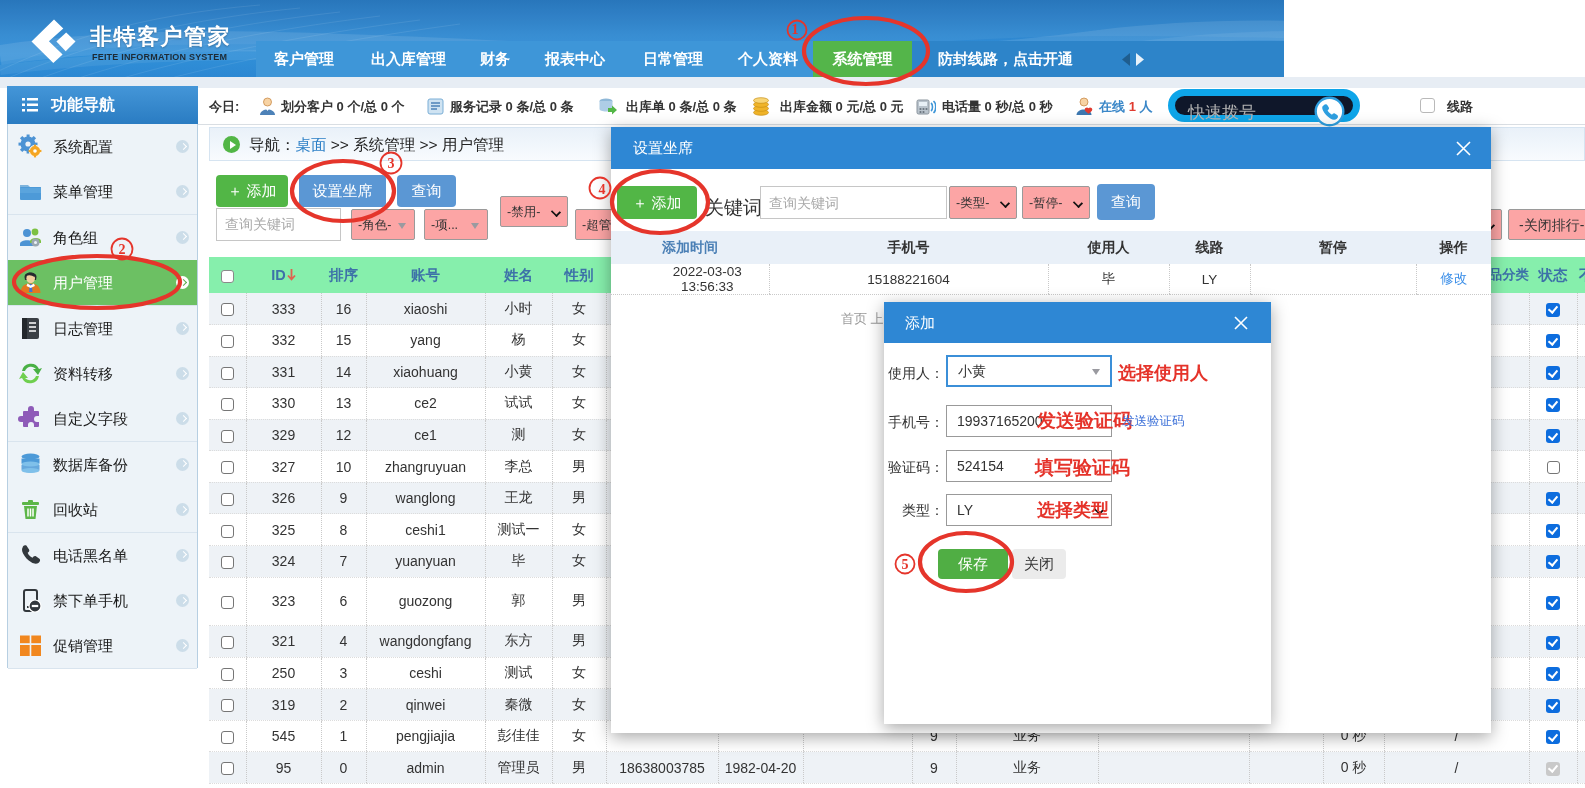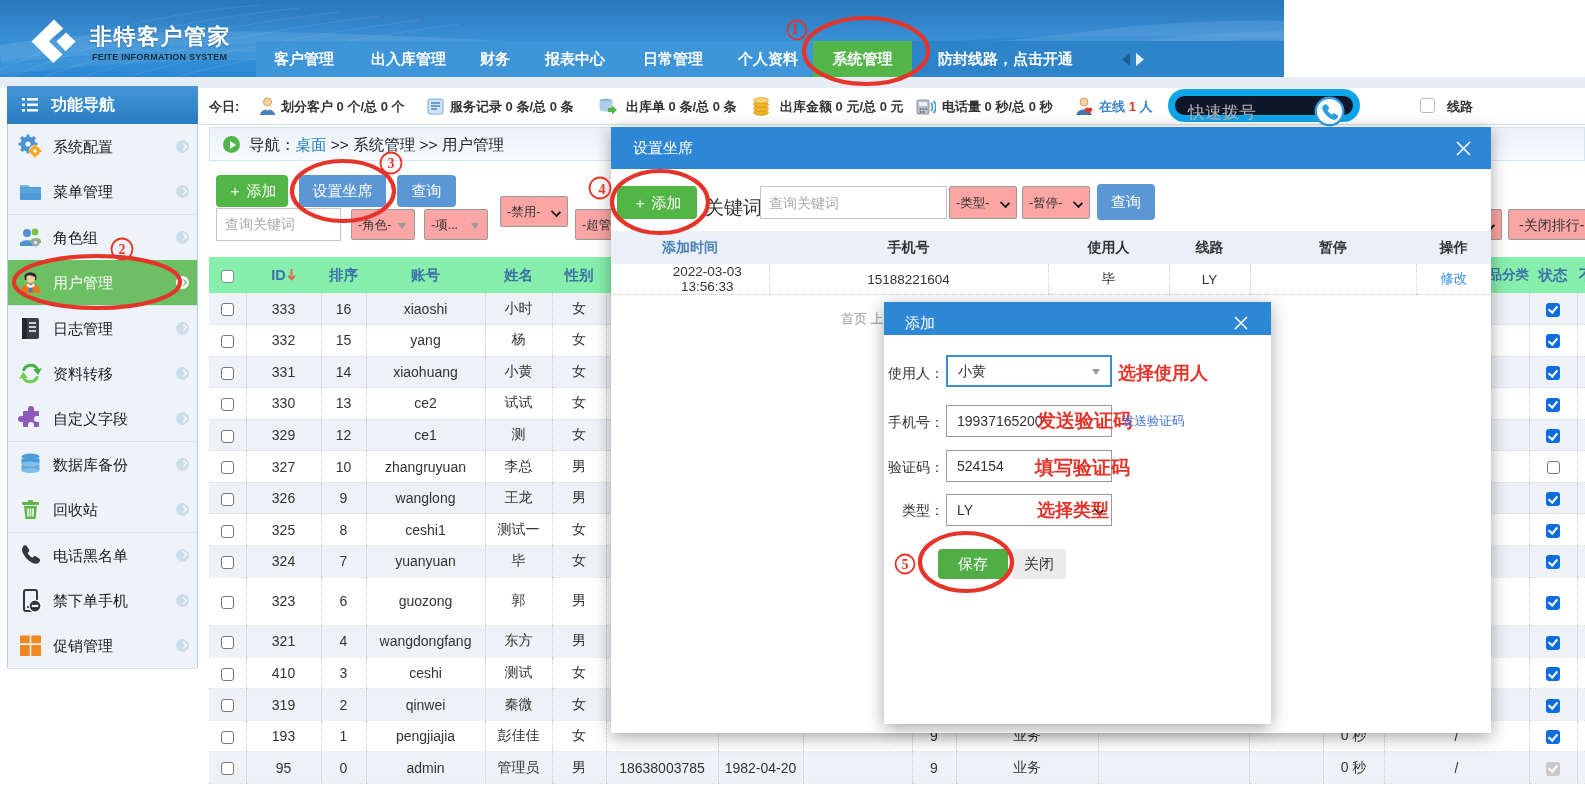--- a/index.html
+++ b/index.html
@@ -648,21 +648,21 @@
           <td></td>
           <td></td>
           <td></td>
           <td></td>
           <td></td>
           <td><span class="ckc"></span></td>
           <td></td>
         </tr>
 <tr class="even">
           <td><span class="ckb"></span></td>
-          <td>410</td>
+          <td>250</td>
           <td>3</td>
           <td>ceshi</td>
           <td>测试</td>
           <td>女</td>
           <td></td>
           <td></td>
           <td></td>
           <td></td>
           <td></td>
           <td></td>
@@ -686,21 +686,21 @@
           <td></td>
           <td></td>
           <td></td>
           <td></td>
           <td></td>
           <td><span class="ckc"></span></td>
           <td></td>
         </tr>
 <tr class="even">
           <td><span class="ckb"></span></td>
-          <td>193</td>
+          <td>545</td>
           <td>1</td>
           <td>pengjiajia</td>
           <td>彭佳佳</td>
           <td>女</td>
           <td></td>
           <td></td>
           <td></td>
           <td>9</td>
           <td>业务</td>
           <td></td>
@@ -773,21 +773,21 @@
             <td>LY</td>
             <td></td>
         <td style="color:#3a8ee8">修改</td>
           </tr>
     </tbody>
       </table>
     <div style="position:absolute;left:230px;top:183px;color:#999;font-size:13px">首页 上一页</div>
   </div>
 
   <div class="modal" id="modal2">
-    <div class="mtitle" style="height:33px;line-height:41px"><span style="margin-left:21px">添加</span><svg width="14" height="14" style="position:absolute;right:23px;top:14px">
+    <div class="mtitle" style="height:41px;line-height:41px"><span style="margin-left:21px">添加</span><svg width="14" height="14" style="position:absolute;right:23px;top:14px">
           <path d="M1 1l12 12M13 1L1 13" stroke="#fff" stroke-width="1.6"></path>
         </svg></div>
     <div class="frow" style="left:0;top:63px;width:60px;text-align:right">使用人：</div>
     <div class="field" style="top:53px;border:2px solid #3b8fd8;line-height:28px">小黄<span class="caret-g" style="top:12px;right:10px"></span></div>
     <div class="frow" style="left:0;top:112px;width:60px;text-align:right">手机号：</div>
     <div class="field" style="top:103px">19937165200</div>
     <div class="frow" style="left:0;top:157px;width:60px;text-align:right">验证码：</div>
     <div class="field" style="top:148px">524154</div>
     <div class="frow" style="left:0;top:200px;width:60px;text-align:right">类型：</div>
     <div class="field" style="top:192px">LY<span class="caret-b" style="right:8px;top:11px;border-color:#111"></span></div>

